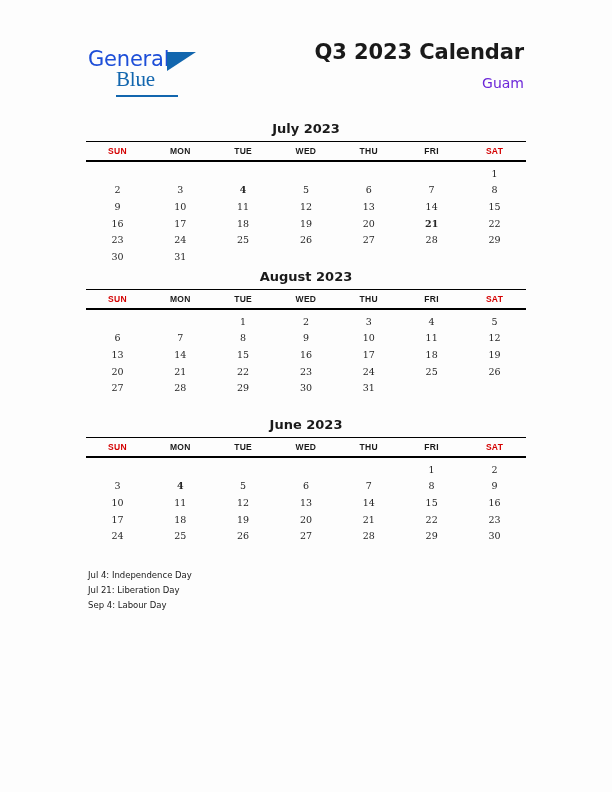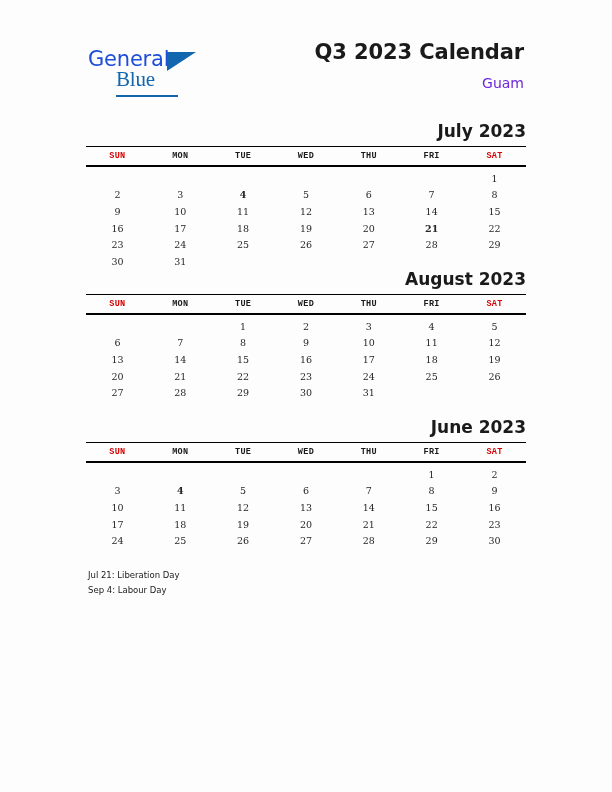--- a/index.html
+++ b/index.html
@@ -96,38 +96,38 @@
   .month {
     position: absolute;
     left: 86px;
     width: 440px;
   }
   #month-0 { top: 121px; }
   #month-1 { top: 269px; }
   #month-2 { top: 417px; }
 
   .month-title {
-    text-align: right;
-    font-size: 17px;
+    text-align: center;
+    font-size: 13px;
     font-weight: bold;
     font-family: "DejaVu Sans", sans-serif;
     color: #1a1a1a;
     padding-bottom: 5px;
     letter-spacing: 0px;
   }
 
   table.cal {
     width: 440px;
     border-collapse: collapse;
     table-layout: fixed;
   }
   table.cal thead th {
     font-size: 8.5px;
     font-weight: bold;
-    font-family: Liberation Mono, monospace;
+    font-family: Liberation Sans, sans-serif;
     color: #1a1a1a;
     text-align: center;
     padding: 4px 0 4px 0;
     border-top: 1px solid #000;
     border-bottom: 2px solid #000;
     letter-spacing: 0.3px;
   }
   table.cal thead th.wknd { color: #d40000; }
 
   table.cal tbody td {
@@ -372,15 +372,16 @@
           <td>27</td>
           <td>28</td>
           <td>29</td>
           <td class="wknd">30</td>
         </tr>
       </tbody>
   </table>
 </div>
 
 <div class="legend">
+  <div class="legend-item">Jul 4: Independence Day</div>
   <div class="legend-item">Jul 21: Liberation Day</div>
   <div class="legend-item">Sep 4: Labour Day</div>
 </div>
 
 </body></html>

